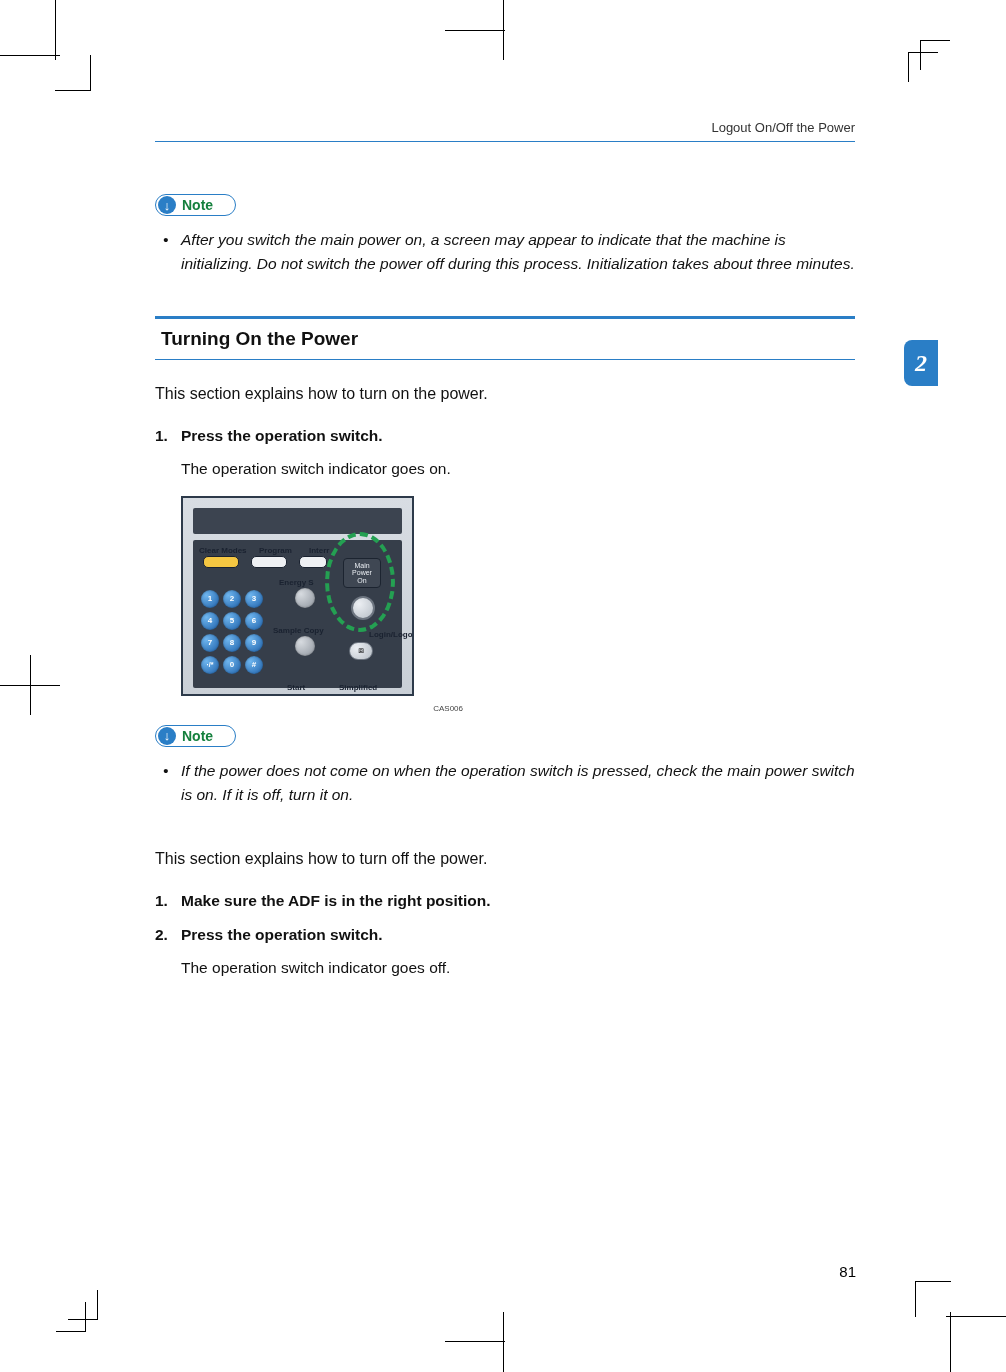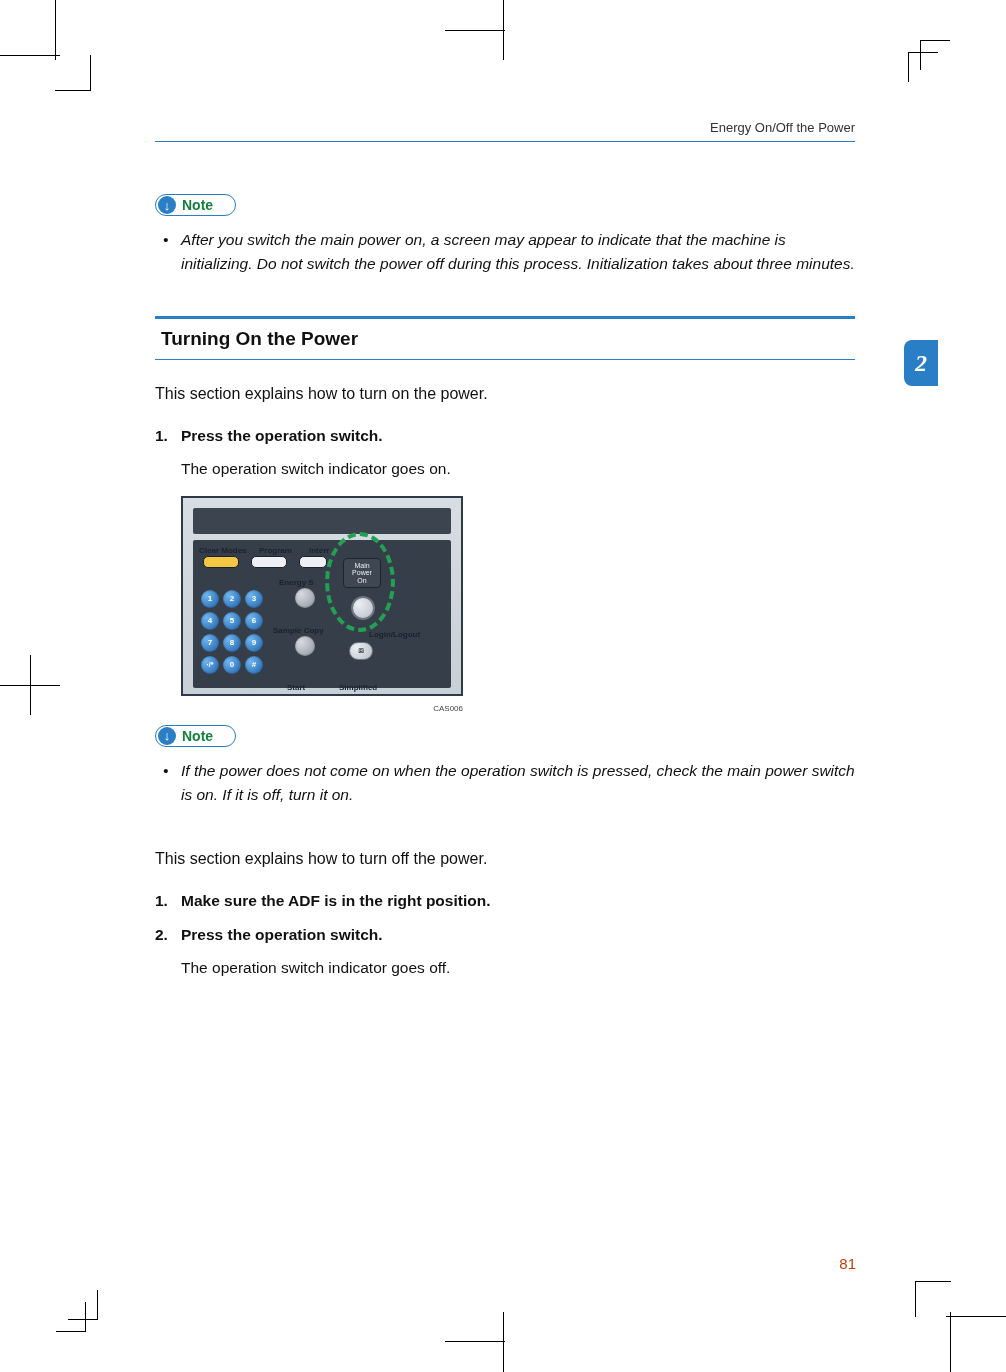--- a/index.html
+++ b/index.html
@@ -41,41 +41,41 @@
   .section-head { border-top: 3px solid #2a7ec6; border-bottom: 1px solid #2a7ec6; padding: 9px 6px; font-size: 19px; font-weight: bold; color: #111; margin-bottom: 22px; }
 
   p.body { font-size: 16px; color: #111; margin-bottom: 18px; line-height: 1.5; }
 
   ol.steps { list-style: none; padding-left: 26px; margin-bottom: 14px; }
   ol.steps > li { position: relative; font-size: 15.5px; font-weight: bold; color: #111; margin-bottom: 10px; line-height: 1.6; }
   ol.steps > li .num { position: absolute; left: -26px; font-weight: bold; }
   ol.steps > li .sub { font-weight: normal; display: block; margin-top: 8px; }
 
   .figure-wrap { margin-left: 26px; margin-bottom: 8px; }
-  .figure { position: relative; width: 282px; height: 200px; border: 2px solid #2d3a4a; background: linear-gradient(#d8dde3, #c9cfd6); overflow: hidden; }
+  .figure { position: relative; width: 233px; height: 200px; border: 2px solid #2d3a4a; background: linear-gradient(#d8dde3, #c9cfd6); overflow: hidden; }
   .fig-code { font-size: 8px; color: #444; text-align: right; width: 282px; margin: 3px 0 12px 26px; }
 
   .panel-top { position: absolute; top: 10px; left: 10px; right: 10px; height: 26px; background: #3c4450; border-radius: 2px; }
   .panel-dark { position: absolute; top: 42px; left: 10px; right: 10px; bottom: 6px; background: #363e4a; border-radius: 2px; }
   .lbl-sm { position: absolute; font-size: 8px; font-weight: bold; color: #1a2230; white-space: nowrap; }
   .btn-rect { position: absolute; border-radius: 5px; border: 1px solid #1a2230; }
   .btn-rect.yellow { background: #f5c742; }
   .btn-rect.white { background: #eef0f3; }
   .keypad { position: absolute; }
   .key { position: absolute; width: 18px; height: 18px; border-radius: 50%; background: radial-gradient(circle at 30% 30%, #6fb6ef, #1d5fa8); color: #fff; font-size: 8px; font-weight: bold; display: flex; align-items: center; justify-content: center; box-shadow: inset 0 0 2px rgba(0,0,0,.4); }
   .key.gray { background: radial-gradient(circle at 30% 30%, #d7dbe0, #8e959e); color: #2a2f37; }
   .key.sm { width: 20px; height: 20px; border-radius: 50%; }
   .dash-oval { position: absolute; border: 4px dashed #24a052; border-radius: 50% / 50%; }
   .main-power { position: absolute; width: 38px; height: 30px; background: #3f4753; border: 1px solid #1c2430; border-radius: 4px; color: #e9edf2; font-size: 7px; text-align: center; padding-top: 3px; line-height: 1.1; }
   .op-switch { position: absolute; width: 24px; height: 24px; border-radius: 50%; background: radial-gradient(circle at 30% 30%, #eceff3, #b8bfc7); border: 2px solid #6d7580; }
   .login-btn { position: absolute; width: 24px; height: 18px; border-radius: 9px; background: radial-gradient(circle at 30% 30%, #eceff3, #b8bfc7); border: 1px solid #6d7580; display:flex; align-items:center; justify-content:center; font-size:9px; }
 
   .chapter-tab { position: absolute; top: 340px; right: 68px; width: 34px; height: 46px; background: #2a7ec6; color: #fff; border-radius: 8px 0 0 8px; display: flex; align-items: center; justify-content: center; font-size: 24px; font-weight: bold; font-style: italic; font-family: Georgia, 'Times New Roman', serif; }
 
-  .page-num { position: absolute; bottom: 100px; right: 150px; font-size: 15px; color: #c2410c; }
+  .page-num { position: absolute; bottom: 92px; right: 150px; font-size: 15px; color: #000000; }
 </style>
 </head>
 <body>
 
 <div class="page">
 
   <div class="crop h crop-top-center-h"></div>
   <div class="crop v crop-top-center-v"></div>
   <div class="crop h crop-bottom-center-h"></div>
   <div class="crop v crop-bottom-center-v"></div>
@@ -88,21 +88,21 @@
   <div class="crop v crop-left-mid-v"></div>
   <div class="crop-bl"></div>
   <div class="crop-bl-inner"></div>
   <div class="crop h crop-br-h"></div>
   <div class="crop v crop-br-v"></div>
   <div class="crop-br-box"></div>
 
   <div class="chapter-tab">2</div>
 
   <div class="content">
-    <div class="running-head">Energy On/Off the Power</div>
+    <div class="running-head">Logout On/Off the Power</div>
     <hr class="head-rule">
 
     
     <div class="note-badge">
       <span class="circ">↓</span>
       <span class="lbl">Note</span>
     </div>
     <ul class="bullets">
       <li>After you switch the main power on, a screen may appear to indicate that the machine is initializing. Do not switch the power off during this process. Initialization takes about three minutes.</li>
     </ul>

